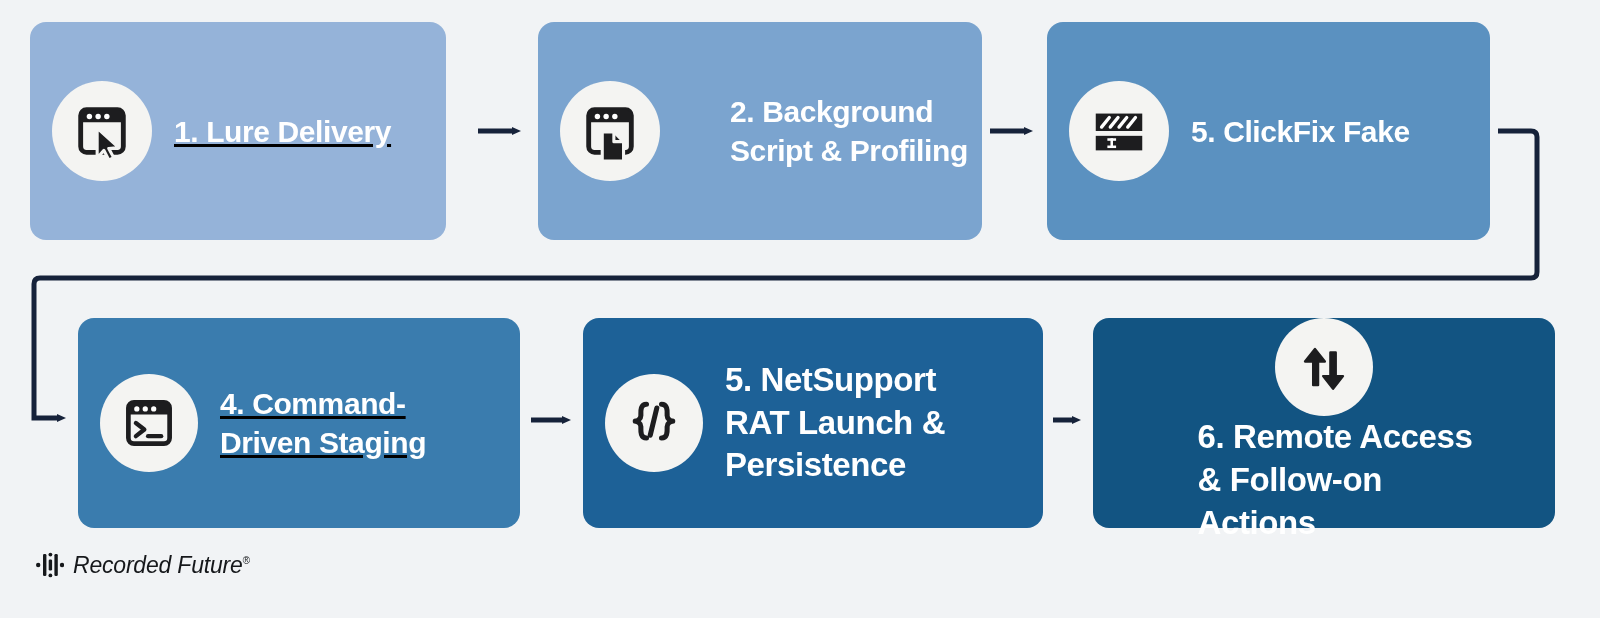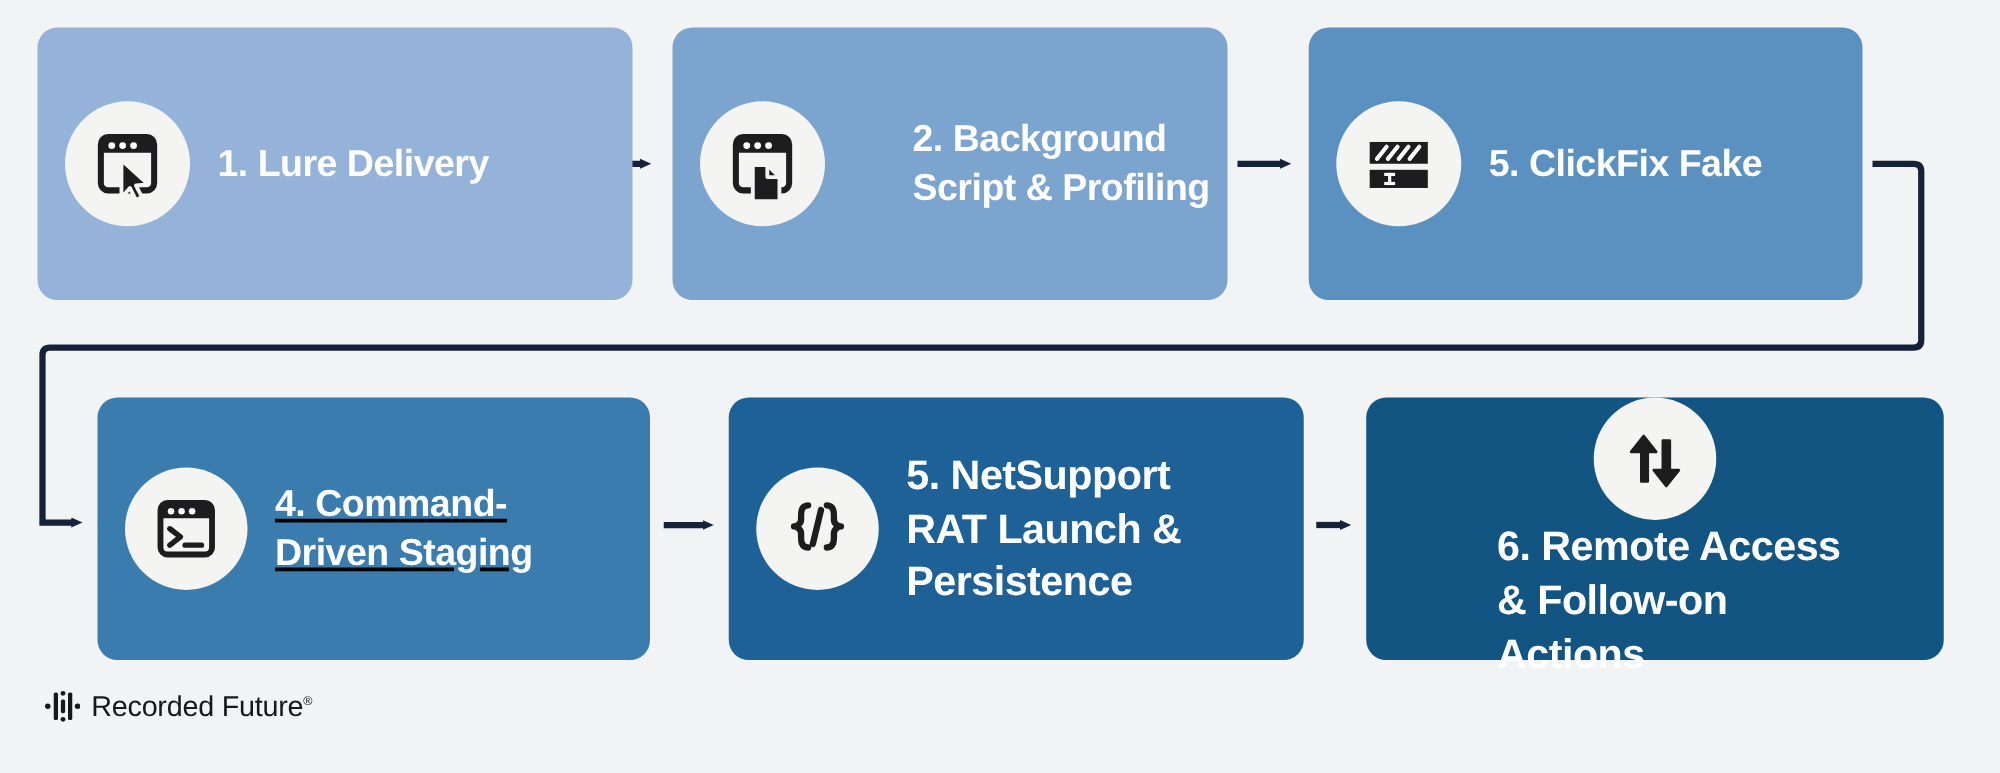--- a/index.html
+++ b/index.html
@@ -36,40 +36,40 @@
     font-weight:bold;
     font-size:30px;
     line-height:1.30;
     letter-spacing:-0.4px;
     white-space:pre-line;
     font-family:"Liberation Sans", sans-serif;
   }
   .r1{top:22px;height:218px;}
   .r2{top:318px;height:210px;}
 
-  #s1{left:30px;width:476px;background:#95b3d9;}
+  #s1{left:30px;width:416px;background:#95b3d9;text-decoration:underline;}
   #s2{left:538px;width:444px;background:#7ba4cf;gap:48px;}
   #s3{left:1047px;width:443px;background:#5b91c0;}
   #s4{left:78px;width:442px;background:#3a7cae;text-decoration:underline;}
   #s5{left:583px;width:460px;background:#1d6197;}
   #s6{left:1093px;width:462px;background:#125482;flex-direction:column;}
 
   #s5 .label, #s6 .label{font-size:33px;}
   #s4 .badge, #s5 .badge, #s6 .badge{width:98px;height:98px;flex-basis:98px;}
 
   
   #logo{
     position:absolute;left:36px;top:550px;
     display:flex;align-items:center;gap:9px;
     color:#121416;
   }
   #logo .mark{display:block;}
   #logo .wordmark{
     font-size:23px;letter-spacing:-0.2px;color:#16181b;
-    font-family:"Liberation Sans", sans-serif;position:relative;
+    font-family:"Liberation Sans", sans-serif;position:relative;font-style:italic;
   }
   #logo .reg{font-size:10px;vertical-align:super;}
 </style>
 </head>
 <body>
 
 <div id="stage">
 
   <svg id="wires" viewBox="0 0 1600 618">
     <defs>

